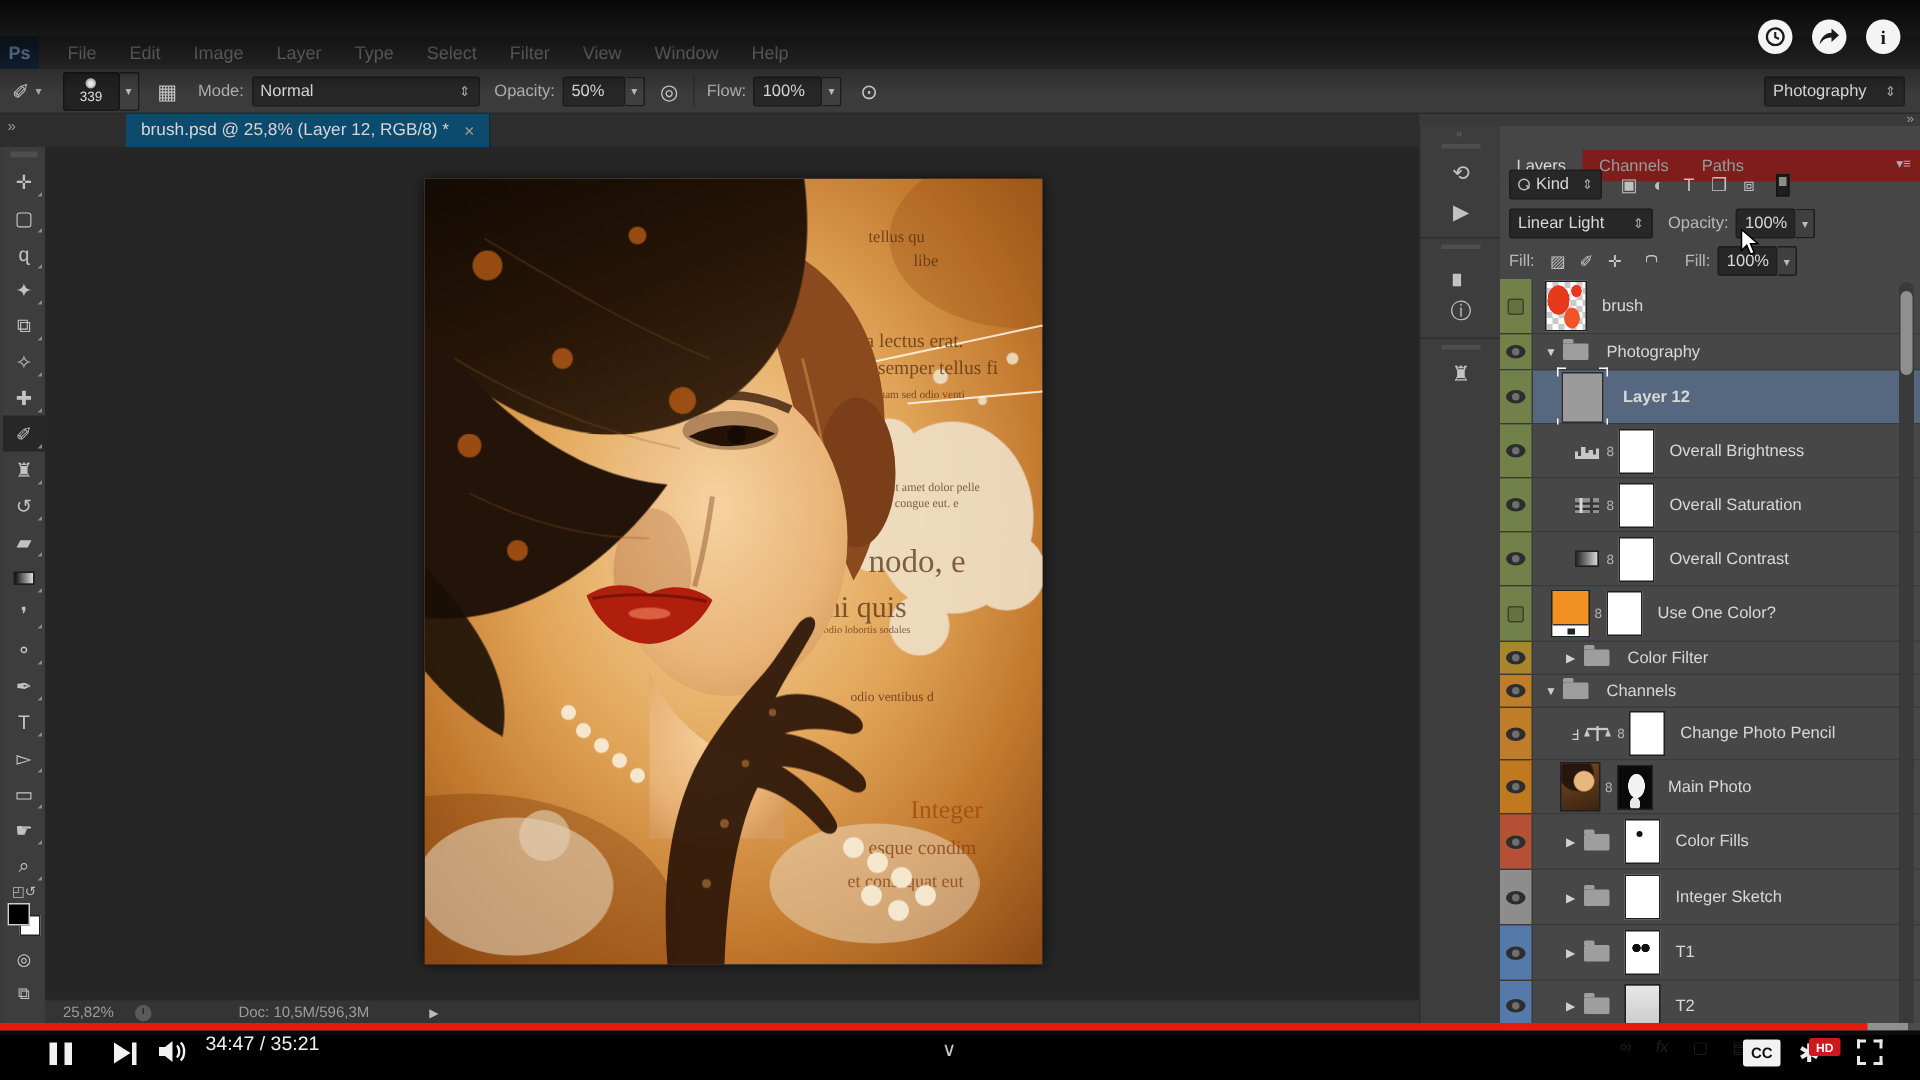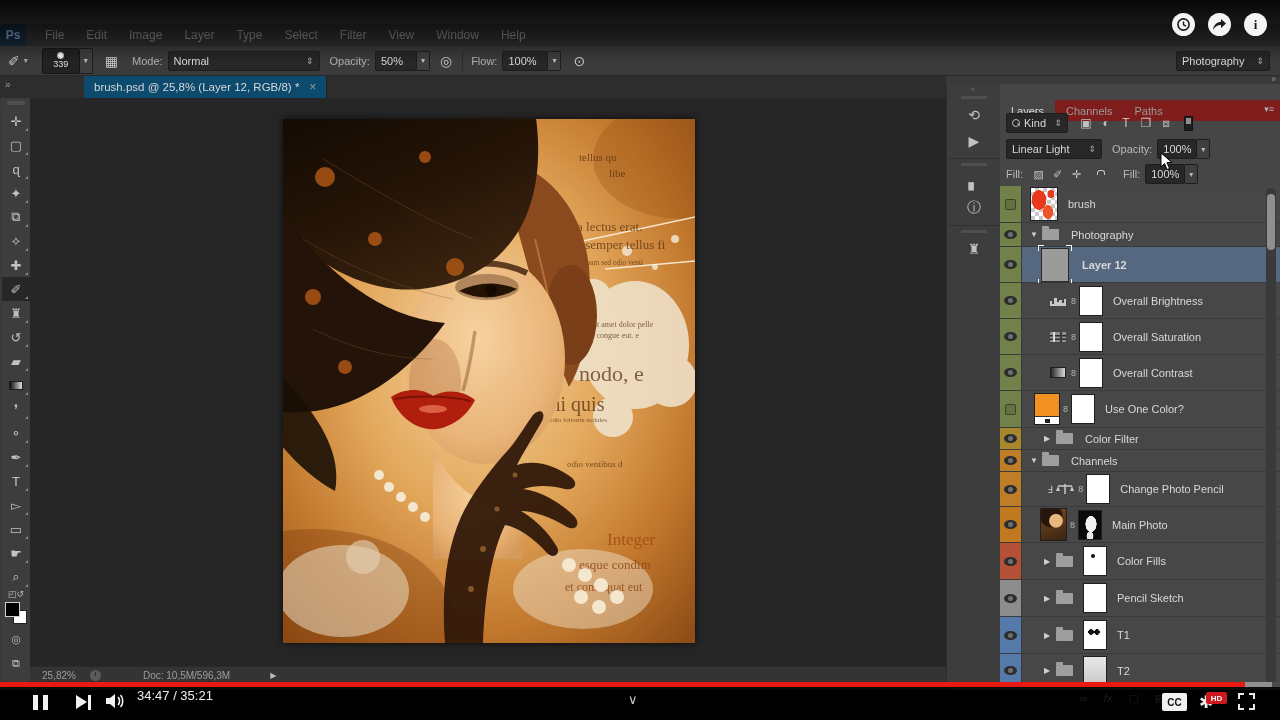--- a/index.html
+++ b/index.html
@@ -456,21 +456,21 @@
           <circle cx="318" cy="466" r="7"></circle>
         <circle cx="298" cy="478" r="7"></circle>
           <circle cx="316" cy="488" r="7"></circle>
           <circle cx="334" cy="478" r="7"></circle>
       </g>
     </svg>
 
     <div id="statusbar">
       <span style="margin-left:12px">25,82%</span>
       <span class="status-clock"></span>
-      <span style="margin-left:14px">Doc: 10,5M/596,3M</span>
+      <span style="margin-left:30px">Doc: 10,5M/596,3M</span>
       <span style="margin-left:40px;font-size:8px;color:#bbb">▶</span>
     </div>
     <div id="minibridge">Mini Bridge</div>
 
     <div id="icondock">
       <div class="dock-head">«</div>
       <div class="dock-grip"></div>
       <div class="dock-btn">
           <span>⟲</span>
         </div>
@@ -668,21 +668,21 @@
           <div class="mask dot" style="margin-left:8px"></div>
           <span class="lname">Color Fills</span>
         </div>
         <div class="lrow" style="height:37px">
           <div class="eyecell" style="background: rgb(141, 141, 141);">
               <span class="eye"></span>
             </div>
           <span class="caret" style="margin-left:22px">▶</span>
           <span class="folder"></span>
           <div class="mask" style="margin-left:8px"></div>
-          <span class="lname">Pencil Sketch</span>
+          <span class="lname">Integer Sketch</span>
         </div>
         <div class="lrow" style="height:37px">
           <div class="eyecell" style="background: rgb(85, 121, 168);">
               <span class="eye"></span>
             </div>
           <span class="caret" style="margin-left:22px">▶</span>
           <span class="folder"></span>
           <div class="mask dot2" style="margin-left:8px"></div>
           <span class="lname">T1</span>
         </div>

